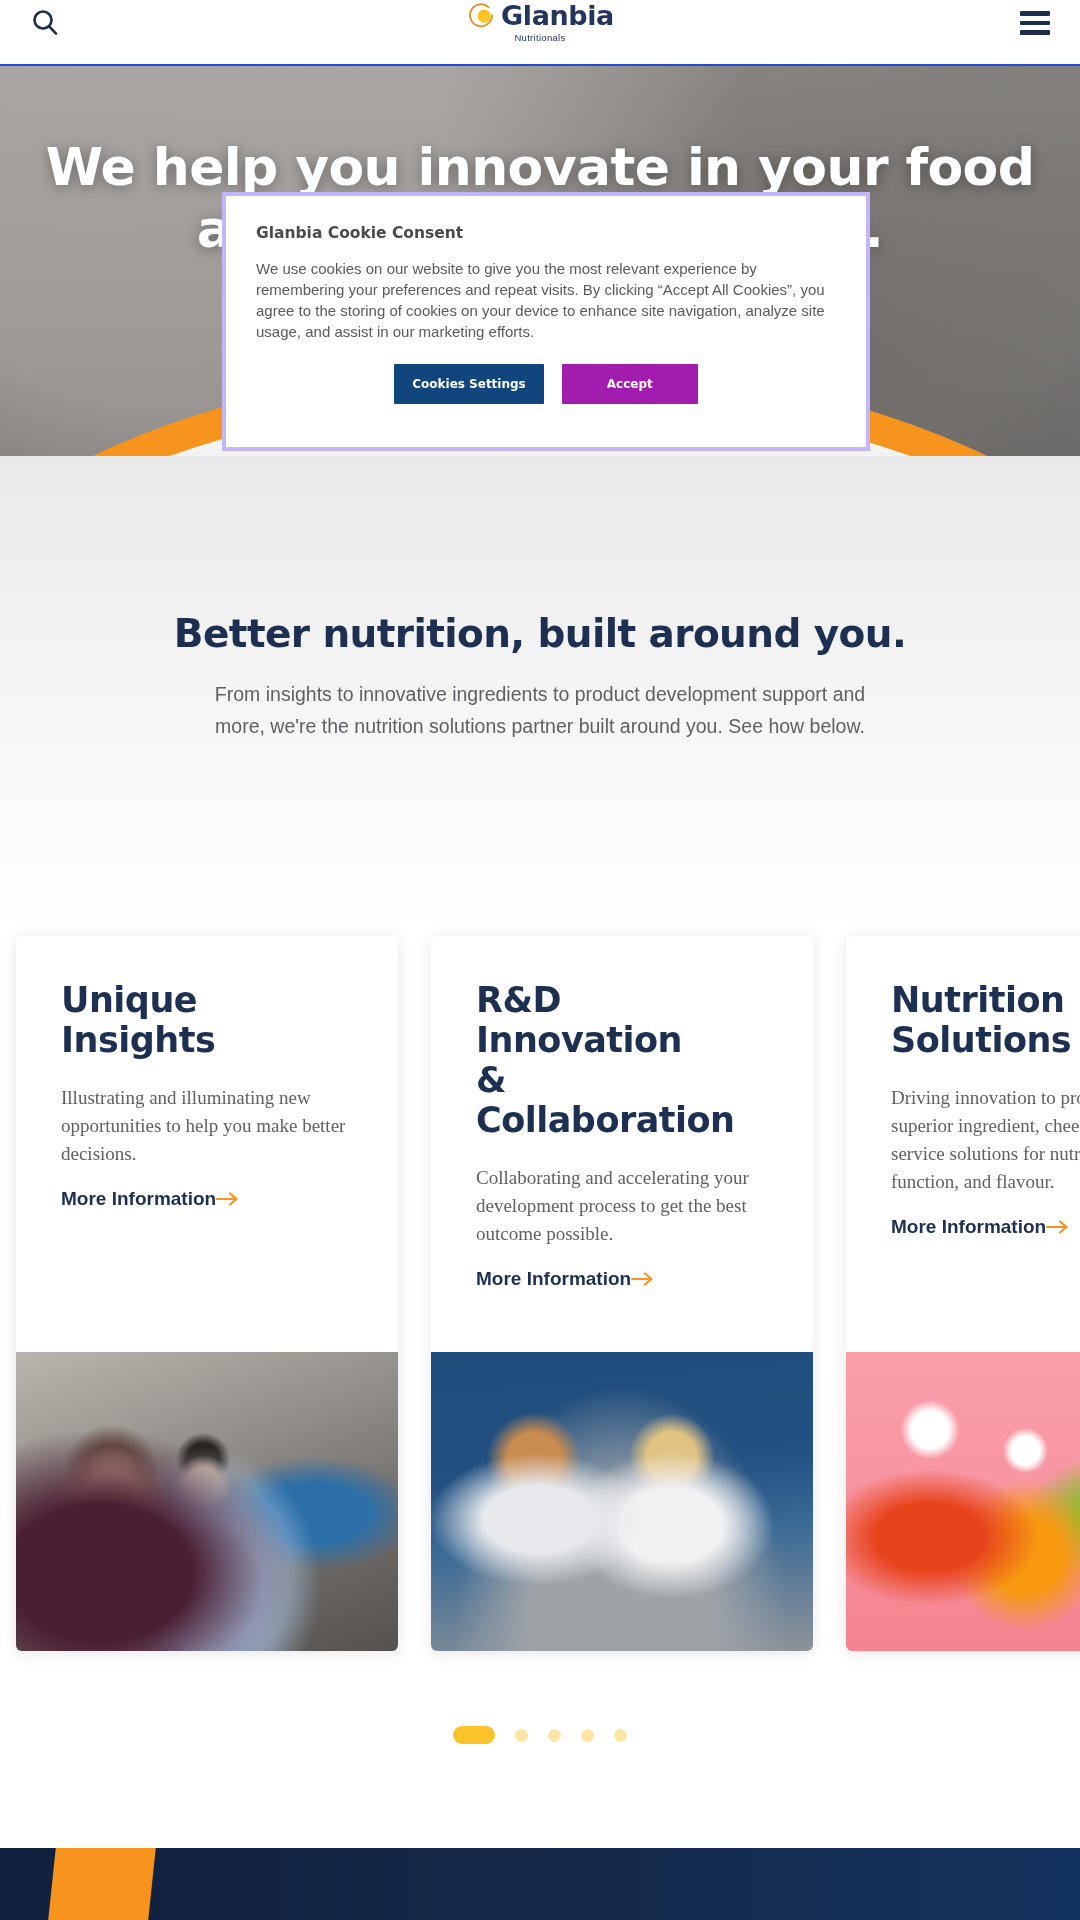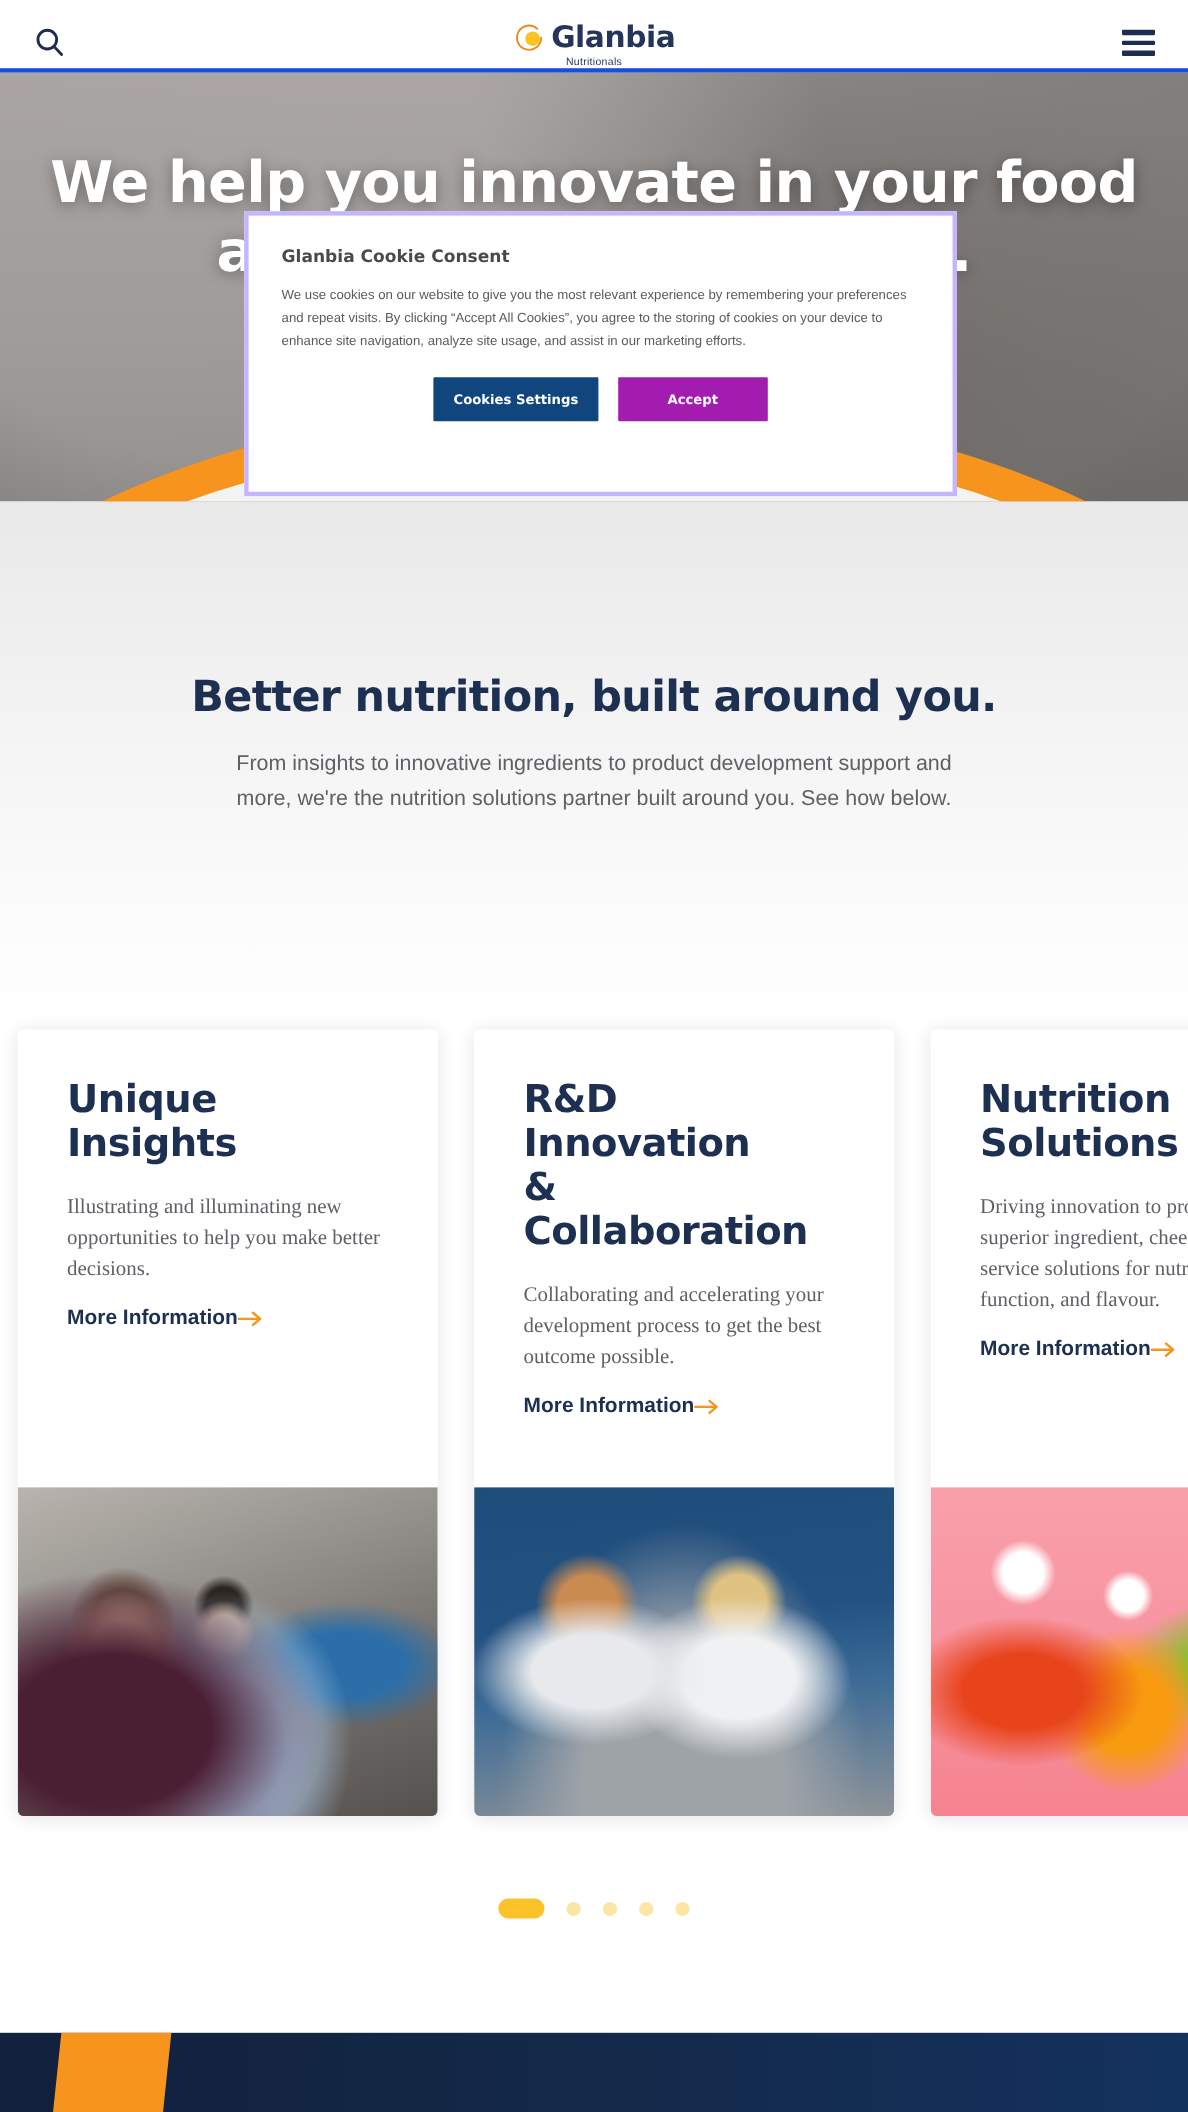--- a/index.html
+++ b/index.html
@@ -9,24 +9,24 @@
     font-family:"Liberation Sans", sans-serif;
     background:#ffffff;
     color:#1d2d4f;
     position:relative;
   }
 
   
   #header {
     position:absolute; top:0; left:0; width:1080px; height:66px;
     background:#ffffff;
-    display:flex; align-items:flex-end; justify-content:space-between;
+    display:flex; align-items:flex-start; justify-content:space-between;
     padding:0 22px;
     z-index:40;
-    border-bottom:4px solid #1d4ed8;
+    border-bottom:2px solid #1d4ed8;
   }
   #search-btn { width:46px; height:46px; display:flex; align-items:center; justify-content:center; cursor:pointer; }
   #logo-wrap { display:flex; flex-direction:column; align-items:center; justify-content:center; cursor:pointer; }
   #logo-row { display:flex; align-items:center; gap:5px; }
   #logo-word { font-size:27px; font-weight:600; letter-spacing:-0.4px; color:#24355c; font-family:"DejaVu Sans", sans-serif; }
   #logo-sub { font-size:9.5px; letter-spacing:0.3px; color:#24355c; margin-top:1px; font-weight:400; }
   #menu-btn { width:46px; height:46px; display:flex; flex-direction:column; align-items:center; justify-content:center; gap:5px; cursor:pointer; }
   #menu-btn span { display:block; width:30px; height:4.5px; background:#1d2d4f; border-radius:1px; }
 
   
@@ -169,21 +169,21 @@
   
   #cookie-overlay { position:absolute; inset:0; z-index:90; pointer-events:none; }
   #cookie-modal {
     position:absolute; left:222px; top:192px; width:648px; height:259px;
     background:#ffffff;
     border:4px solid #c4b5fd;
     padding:28px 30px 0 30px;
     pointer-events:auto;
   }
   #cookie-title { font-size:15.5px; font-weight:700; color:#4a4a4a; margin-bottom:16px; font-family:"DejaVu Sans", sans-serif; }
-  #cookie-text { font-size:12px; line-height:21px; color:#5a5a5a; margin-bottom:22px; }
+  #cookie-text { font-size:15px; line-height:21px; color:#5a5a5a; margin-bottom:22px; }
   #cookie-buttons { display:flex; gap:18px; justify-content:center; }
   .ck-btn {
     border:none; color:#ffffff; font-size:12px; font-weight:700;
     font-family:"DejaVu Sans", sans-serif; cursor:pointer;
     padding:0 18px; height:40px; min-width:136px; border-radius:1px;
     display:flex; align-items:center; justify-content:center;
   }
   #btn-cookies-settings { background:#11457e; }
   #btn-accept { background:#a21caf; }
 </style>

